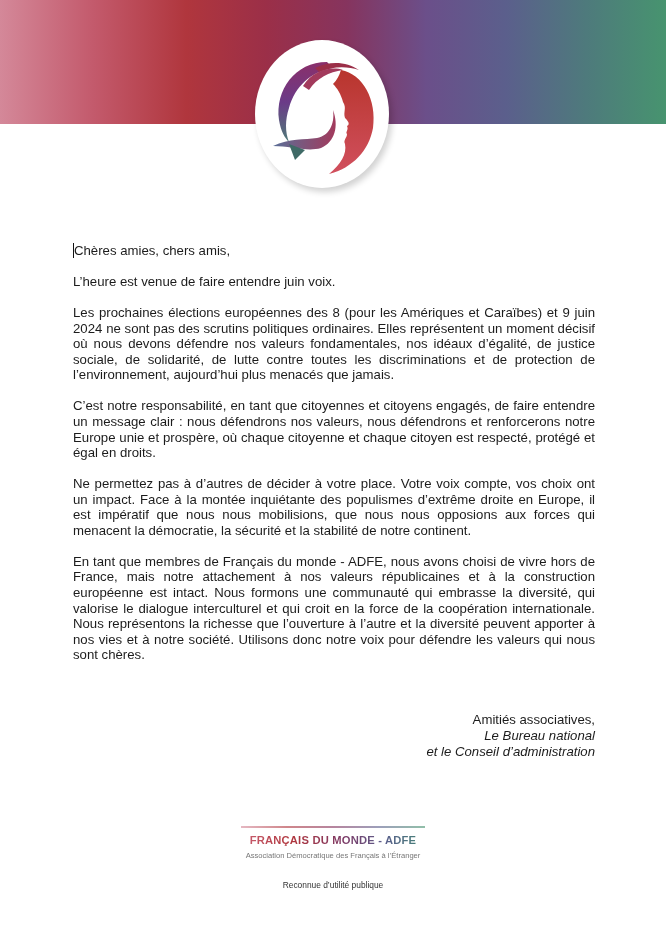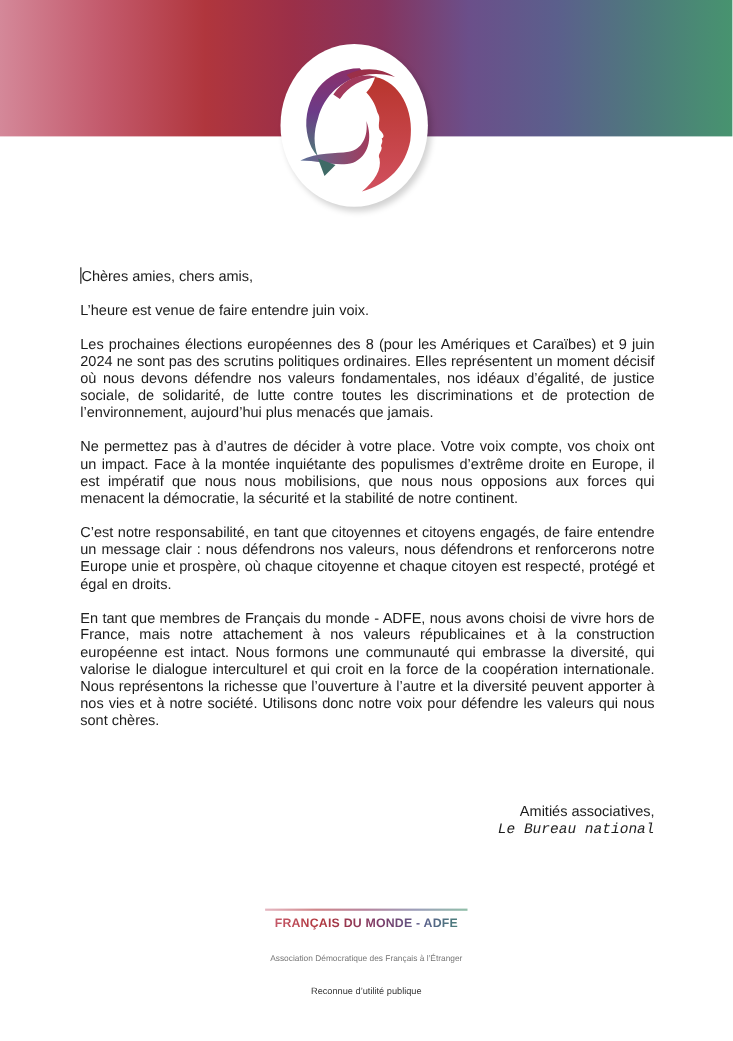--- a/index.html
+++ b/index.html
@@ -19,37 +19,37 @@
 
     .letter {
       position: absolute; left: 73px; top: 243px; width: 522px;
       font-size: 13.2px; line-height: 15.6px; color: #1c1c1c;
     }
     .para { margin-bottom: 15.4px; text-align: justify; }
     .para.left { text-align: left; }
     .cursor { display: inline-block; width: 1px; height: 15px; background: #111; vertical-align: -3px; margin-right: 0px; }
 
     .signature {
-      position: absolute; right: 71px; top: 730px; text-align: right;
+      position: absolute; right: 71px; top: 712px; text-align: right;
       font-size: 13.2px; line-height: 16px; color: #1c1c1c;
     }
-    .signature .it { font-style: italic; font-family: Liberation Mono, monospace; }
+    .signature .it { font-style: italic; }
 
     .footer { position: absolute; left: 230px; top: 826px; width: 206px; text-align: center; }
     .footer-rule {
       height: 2px; width: 184px; margin: 0 auto 6px auto;
       background: linear-gradient(90deg, #d48899, #b0363d, #86345e, #5b5f8c, #47946f);
       opacity: 0.6;
     }
     .footer-brand {
       font-weight: bold; font-size: 11.2px; letter-spacing: 0.2px;
       background: linear-gradient(90deg, #cf6a7e 0%, #b0363d 30%, #7d3a66 55%, #5b5f8c 75%, #3f8f70 100%);
       -webkit-background-clip: text; background-clip: text; color: transparent;
     }
-    .footer-sub { font-size: 7.6px; color: #777; margin-top: 21px; }
+    .footer-sub { font-size: 7.6px; color: #777; margin-top: 5px; }
     .footer-rup { font-size: 8.4px; color: #333; margin-top: 20px; }
   </style>
 </head>
 <body>
 
 <div class="header-band"></div>
 
 <div class="logo-disc">
   <svg class="logo-svg" viewBox="0 0 134 148">
     <defs>
@@ -78,28 +78,29 @@
     <path d="M18 106 C34 98 50 100 62 98 C74 96 80 84 78 70 C84 86 80 102 66 108 C52 112 36 106 18 106 Z" fill="url(#gW)"></path>
 
     <path d="M34 104 L50 110 L40 120 Z" fill="#3f6a66"></path>
   </svg>
 </div>
 
 <div class="letter">
   <p class="para left"><span class="cursor"></span><span>Chères amies, chers amis,</span></p>
   <p class="para left">L’heure est venue de faire entendre juin voix.</p>
   <p class="para">Les prochaines élections européennes des 8 (pour les Amériques et Caraïbes) et 9 juin 2024 ne sont pas des scrutins politiques ordinaires. Elles représentent un moment décisif où nous devons défendre nos valeurs fondamentales, nos idéaux d’égalité, de justice sociale, de solidarité, de lutte contre toutes les discriminations et de protection de l’environnement, aujourd’hui plus menacés que jamais.</p>
+  <p class="para">C’est notre responsabilité, en tant que citoyennes et citoyens engagés, de faire entendre un message clair : nous défendrons nos valeurs, nous défendrons et renforcerons notre Europe unie et prospère, où chaque citoyenne et chaque citoyen est respecté, protégé et égal en droits.</p>
   <p class="para">Ne permettez pas à d’autres de décider à votre place. Votre voix compte, vos choix ont un impact. Face à la montée inquiétante des populismes d’extrême droite en Europe, il est impératif que nous nous mobilisions, que nous nous opposions aux forces qui menacent la démocratie, la sécurité et la stabilité de notre continent.</p>
-  <p class="para">C’est notre responsabilité, en tant que citoyennes et citoyens engagés, de faire entendre un message clair : nous défendrons nos valeurs, nous défendrons et renforcerons notre Europe unie et prospère, où chaque citoyenne et chaque citoyen est respecté, protégé et égal en droits.</p>
   <p class="para">En tant que membres de Français du monde - ADFE, nous avons choisi de vivre hors de France, mais notre attachement à nos valeurs républicaines et à la construction européenne est intact. Nous formons une communauté qui embrasse la diversité, qui valorise le dialogue interculturel et qui croit en la force de la coopération internationale. Nous représentons la richesse que l’ouverture à l’autre et la diversité peuvent apporter à nos vies et à notre société. Utilisons donc notre voix pour défendre les valeurs qui nous sont chères.</p>
 </div>
 
 <div class="signature">
   <div>Amitiés associatives,</div>
   <div class="it">Le Bureau national</div>
+  <div class="it">et le Conseil d’administration</div>
 </div>
 
 <div class="footer">
   <div class="footer-rule"></div>
   <div class="footer-brand">FRANÇAIS DU MONDE - ADFE</div>
   <div class="footer-sub">Association Démocratique des Français à l’Étranger</div>
   <div class="footer-rup">Reconnue d’utilité publique</div>
 </div>
 
 </body></html>

